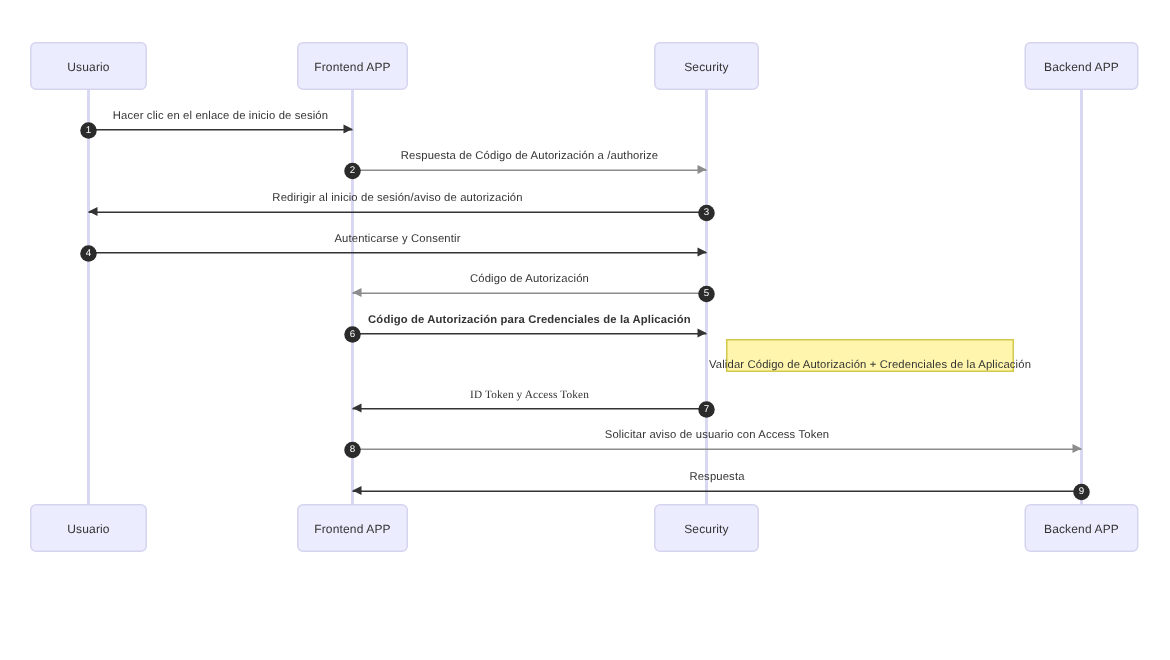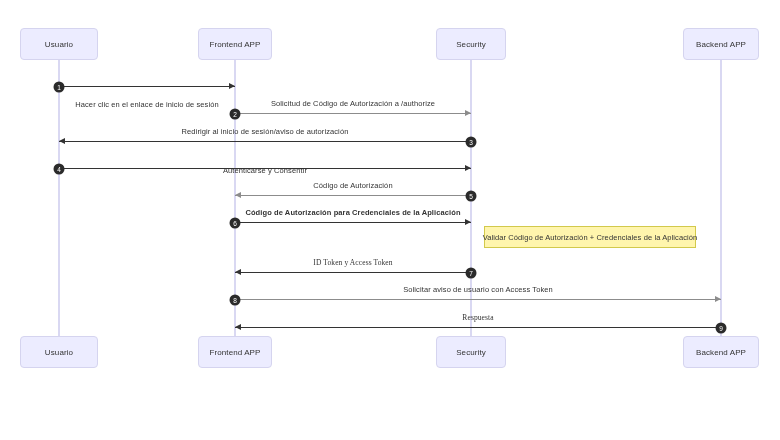--- a/index.html
+++ b/index.html
@@ -119,57 +119,57 @@
       <div class="participant" style="left: 436px; top: 28px; width: 70px; height: 32px;">
         <span>Security</span>
       </div>
       <div class="participant" style="left: 683px; top: 28px; width: 76px; height: 32px;">
         <span>Backend APP</span>
       </div>
     </div>
   <div id="messages">
       <div class="msg-line" style="left: 59px; top: 86px; width: 176px;"></div>
       <div class="arrowhead right" style="top: 83px; left: 229px;"></div>
-      <div class="msg-label" style="left: 147px; top: 72px; margin-top: 28px;">Hacer clic en el enlace de inicio de sesión</div>
+      <div class="msg-label" style="left: 147px; top: 72px;">Hacer clic en el enlace de inicio de sesión</div>
       <div class="seq-badge" style="left: 59px; top: 86.5px;">1</div>
       <div class="msg-line light" style="left: 235px; top: 113px; width: 236px;"></div>
       <div class="arrowhead right light" style="top: 110px; left: 465px;"></div>
-      <div class="msg-label" style="left: 353px; top: 99px;">Solicitud de Código de Autorización a /authorize</div>
+      <div class="msg-label" style="left: 353px; top: 99px;">Respuesta de Código de Autorización a /authorize</div>
       <div class="seq-badge" style="left: 235px; top: 113.5px;">2</div>
       <div class="msg-line" style="left: 59px; top: 141px; width: 412px;"></div>
       <div class="arrowhead left" style="top: 138px; left: 59px;"></div>
       <div class="msg-label" style="left: 265px; top: 127px; text-align: center;">Redirigir al inicio de sesión/aviso de autorización</div>
       <div class="seq-badge" style="left: 471px; top: 141.5px;">3</div>
       <div class="msg-line" style="left: 59px; top: 168px; width: 412px;"></div>
       <div class="arrowhead right" style="top: 165px; left: 465px;"></div>
-      <div class="msg-label" style="left: 265px; top: 154px; margin-top: 12px;">Autenticarse y Consentir</div>
+      <div class="msg-label" style="left: 265px; top: 154px;">Autenticarse y Consentir</div>
       <div class="seq-badge" style="left: 59px; top: 168.5px;">4</div>
       <div class="msg-line light" style="left: 235px; top: 195px; width: 236px;"></div>
       <div class="arrowhead left light" style="top: 192px; left: 235px;"></div>
       <div class="msg-label" style="left: 353px; top: 181px;">Código de Autorización</div>
       <div class="seq-badge" style="left: 471px; top: 195.5px;">5</div>
       <div class="msg-line" style="left: 235px; top: 222px; width: 236px;"></div>
       <div class="arrowhead right" style="top: 219px; left: 465px;"></div>
       <div class="msg-label" style="left: 353px; top: 208px; font-weight: bold;">Código de Autorización para Credenciales de la Aplicación</div>
       <div class="seq-badge" style="left: 235px; top: 222.5px;">6</div>
       <div class="msg-line" style="left: 235px; top: 272px; width: 236px;"></div>
       <div class="arrowhead left" style="top: 269px; left: 235px;"></div>
       <div class="msg-label" style="left: 353px; top: 258px; font-family: Liberation Serif, serif;">ID Token y Access Token</div>
       <div class="seq-badge" style="left: 471px; top: 272.5px;">7</div>
       <div class="msg-line light" style="left: 235px; top: 299px; width: 486px;"></div>
       <div class="arrowhead right light" style="top: 296px; left: 715px;"></div>
       <div class="msg-label" style="left: 478px; top: 285px;">Solicitar aviso de usuario con Access Token</div>
       <div class="seq-badge" style="left: 235px; top: 299.5px;">8</div>
       <div class="msg-line" style="left: 235px; top: 327px; width: 486px;"></div>
       <div class="arrowhead left" style="top: 324px; left: 235px;"></div>
-      <div class="msg-label" style="left: 478px; top: 313px; font-family: Liberation Serif, serif;">Respuesta</div>
+      <div class="msg-label" style="left: 478px; top: 313px;">Respuesta</div>
       <div class="seq-badge" style="left: 721px; top: 327.5px;">9</div>
     </div>
   <div id="notes">
-      <div class="note" style="left: 484px; top: 226px; width: 212px; height: 22px;">
+      <div class="note" style="left: 484px; top: 226px; width: 192px; height: 22px; align-items: flex-end;">
         <span>Validar Código de Autorización + Credenciales de la Aplicación</span>
       </div>
     </div>
   <div id="participants-bottom">
       <div class="participant" style="left: 20px; top: 336px; width: 78px; height: 32px;">
         <span>Usuario</span>
       </div>
       <div class="participant" style="left: 198px; top: 336px; width: 74px; height: 32px;">
         <span>Frontend APP</span>
       </div>

